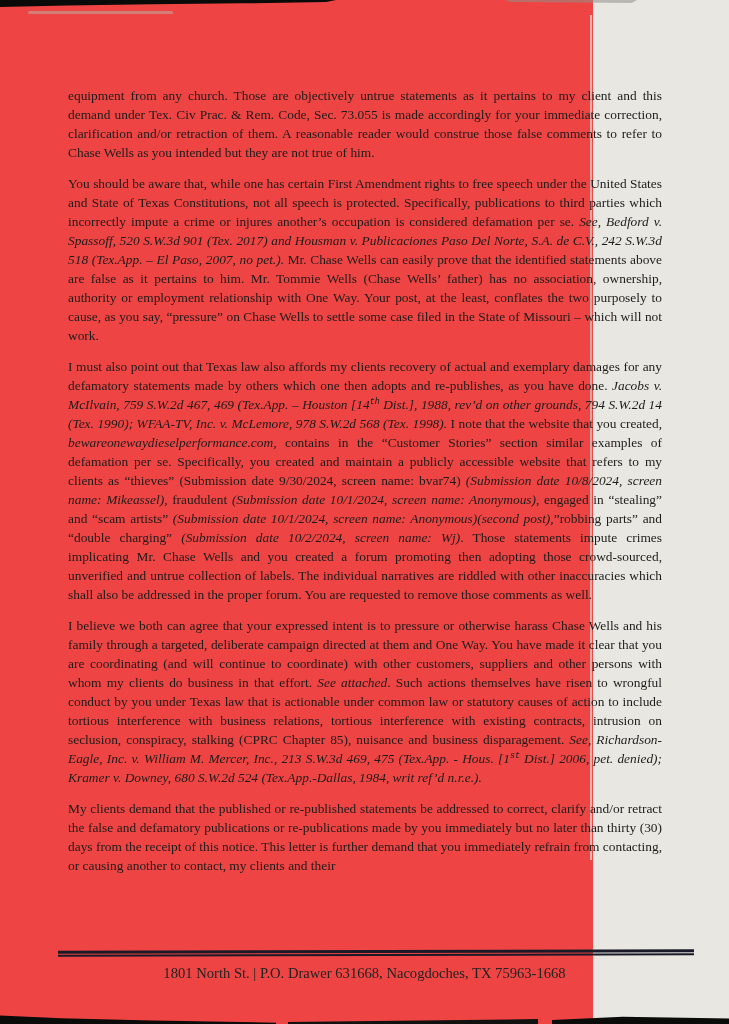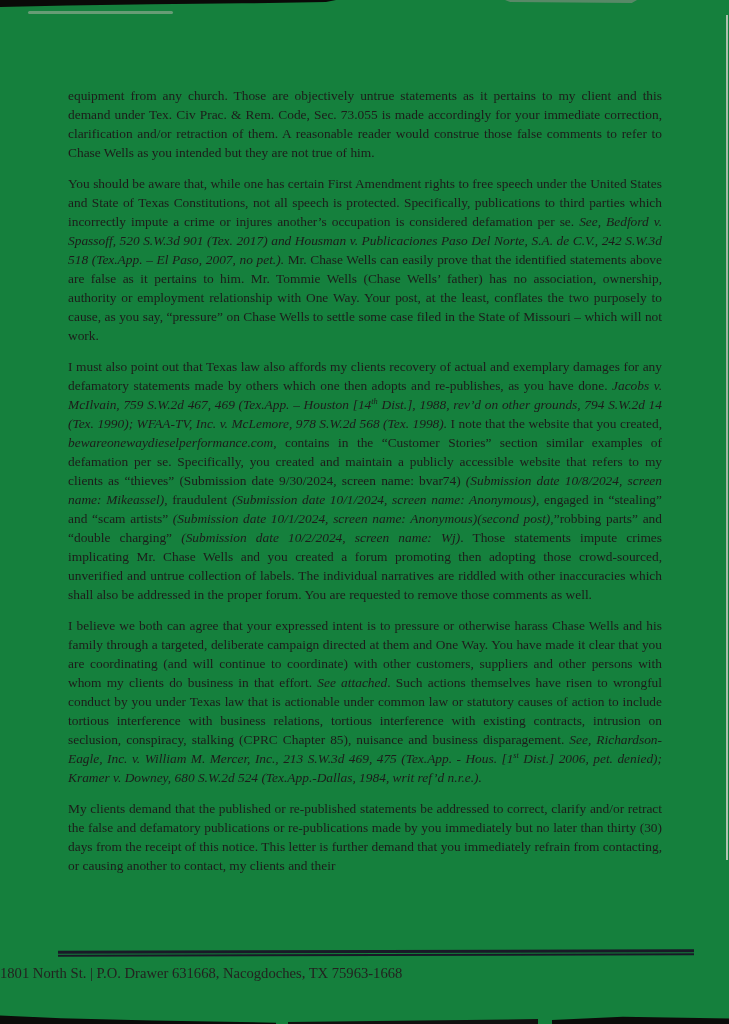--- a/index.html
+++ b/index.html
@@ -4,22 +4,22 @@
 <style>
   html,body{margin:0;padding:0;}
   body{
     width:729px;height:1024px;
     background:#e9e7e2;
     font-family:"Liberation Serif", serif;
     position:relative;
     overflow:hidden;
   }
   .page{
-    position:absolute;left:0;top:0;width:729px;height:1024px;
-    background:#15803d;
+    position:absolute;left:0;top:0;width:593px;height:1024px;
+    background:#ef4444;
   }
   
   .artifact-top-left{
     position:absolute;left:0;top:0;width:336px;height:7px;
     background:#0a0a08;
     clip-path:polygon(0 0,100% 0,97% 30%,72% 48%,45% 62%,20% 80%,0 100%);
   }
   .artifact-top-right{
     position:absolute;left:505px;top:0;width:132px;height:3px;
     background:#8f8f8a;opacity:.55;
@@ -51,33 +51,33 @@
   }
   
   .letter{
     position:absolute;left:68px;top:86px;width:594px;
     color:#1d1c1a;
     font-size:13.4px;line-height:19px;
     text-align:justify;
   }
   .letter p{margin:0 0 12px 0;}
   .letter .it{font-style:italic;}
-  .letter sup{font-size:.62em;line-height:0;vertical-align:super;}
+  .letter sup{font-size:.62em;line-height:0;vertical-align:super;font-family:Liberation Mono, monospace;}
   
   .footer-rule{
     position:absolute;left:58px;top:950px;width:636px;height:7px;
     border-top:3px solid #191927;
     transform:rotate(-0.12deg);
   }
   .footer-rule::after{
     content:"";display:block;margin-top:1px;height:2px;background:#191927;
   }
   .footer-text{
     position:absolute;left:0;top:963px;width:729px;
-    color:#232220;
+    text-align:center;color:#232220;
     font-size:14.6px;line-height:21.5px;
   }
 </style>
 </head>
 <body>
 
 <div class="page">
 
   <div class="artifact-top-left"></div>
   <div class="artifact-top-right"></div>

